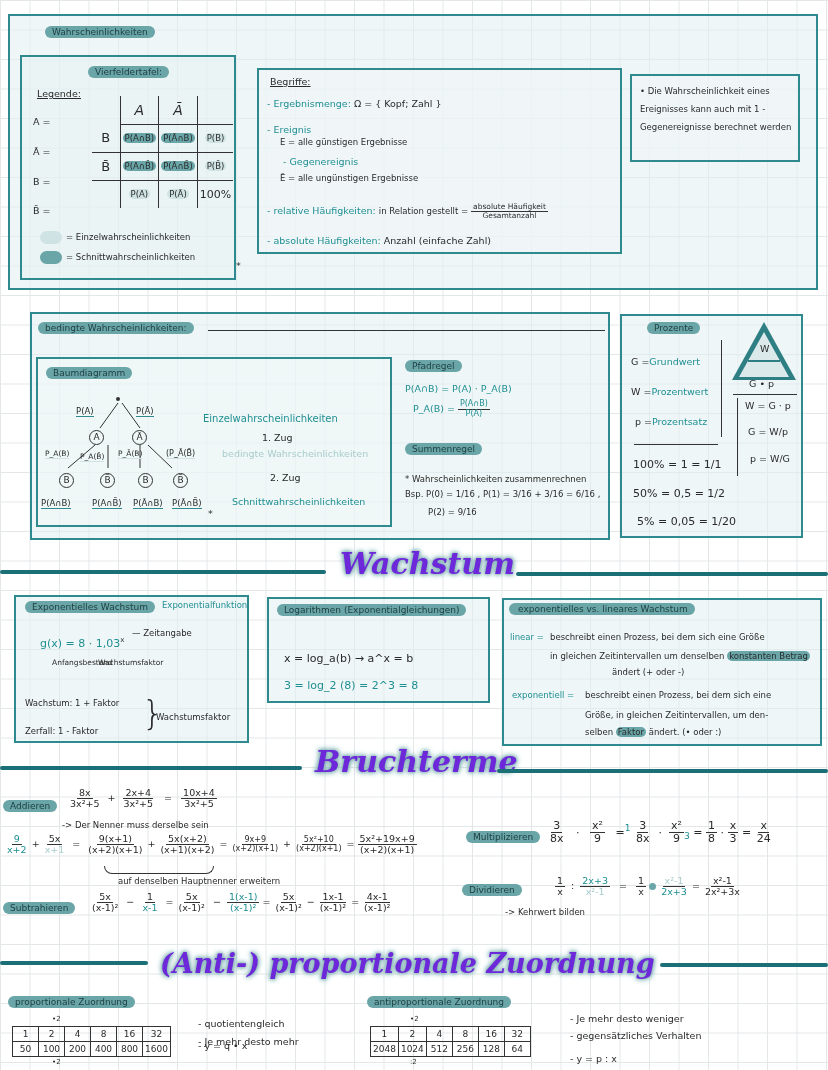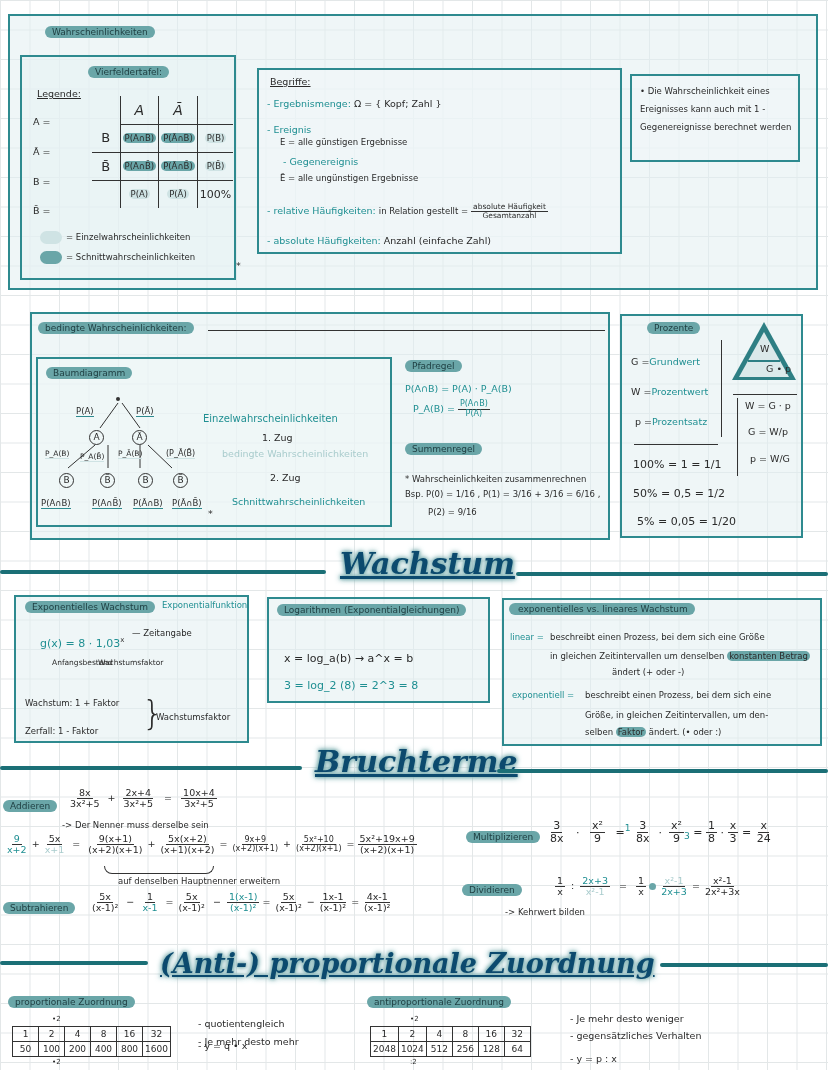--- a/index.html
+++ b/index.html
@@ -22,24 +22,23 @@
     padding: 1px 7px; font-size: 9px; white-space: nowrap;
   }
   .teal { color: #1f8f92; }
   .lightteal { color: #a9cccd; }
   .txt { position: absolute; white-space: nowrap; font-size: 9.5px; }
   .small { font-size: 8.5px; }
   .hl-dark { background: #6aa6a8; border-radius: 6px; padding: 0 2px; }
   .hl-light { background: #cfe3e4; border-radius: 6px; padding: 0 2px; }
   .title-big {
     position: absolute; font-family: "DejaVu Serif", serif; font-style: italic;
-    font-size: 30px; font-weight: bold; color: #0c4a6e;
+    font-size: 30px; font-weight: bold; color: #6d28d9;
     text-shadow: 0 0 3px #7fb1b3, 0 0 5px #7fb1b3, 0 0 6px #7fb1b3;
     white-space: nowrap;
-    text-decoration: underline;
   }
   .hrule { position: absolute; height: 4px; background: #1b6f76; border-radius: 2px; }
   .frac { display: inline-flex; flex-direction: column; align-items: center; vertical-align: middle; font-size: 9.5px; line-height: 1.1; }
   .frac .num { border-bottom: 1px solid #333; padding: 0 2px; }
   .frac .den { padding: 0 2px; }
   table.vft { position: absolute; border-collapse: collapse; font-size: 9px; }
   table.vft td { text-align: center; padding: 3px 2px; height: 28px; }
   table.zt { position: absolute; border-collapse: collapse; font-size: 9px; }
   table.zt td { border: 1px solid #333; text-align: center; width: 26px; height: 15px; padding: 0 2px; }
   .tri {
@@ -182,21 +181,21 @@
 <div class="txt" style="left:631px;top:356px;"><span>G =</span><span class="teal">Grundwert</span></div>
 <div class="txt" style="left:631px;top:386px;"><span>W =</span><span class="teal">Prozentwert</span></div>
 <div class="txt" style="left:635px;top:416px;"><span>p =</span><span class="teal">Prozentsatz</span></div>
 <div class="abs" style="left:721px;top:340px;width:1px;height:97px;background:#333;"></div>
 <div class="abs" style="left:634px;top:444px;width:84px;height:1px;background:#333;"></div>
 
 <div class="tri" style="left:732px;top:322px;"></div>
 <div class="tri-inner" style="left:739px;top:332px;"></div>
 <div class="abs" style="left:748px;top:360px;width:32px;height:2px;background:#2e7f84;"></div>
 <div class="txt" style="left:760px;top:343px;">W</div>
-<div class="txt" style="left:749px;top:363px;margin-left:17px;">G • p</div>
+<div class="txt" style="left:749px;top:378px;">G • p</div>
 <div class="abs" style="left:733px;top:394px;width:64px;height:1px;background:#333;"></div>
 <div class="abs" style="left:737px;top:398px;width:1px;height:78px;background:#333;"></div>
 <div class="txt" style="left:745px;top:400px;">W = G · p</div>
 <div class="txt" style="left:748px;top:426px;">G = W/p</div>
 <div class="txt" style="left:750px;top:453px;">p = W/G</div>
 <div class="txt" style="left:633px;top:458px;font-size:11px;">100% = 1 = 1/1</div>
 <div class="txt" style="left:633px;top:487px;font-size:11px;">50% = 0,5 = 1/2</div>
 <div class="txt" style="left:637px;top:515px;font-size:11px;">5% = 0,05 = 1/20</div>
 
 <div class="hrule" style="left:0;top:570px;width:326px;"></div>

